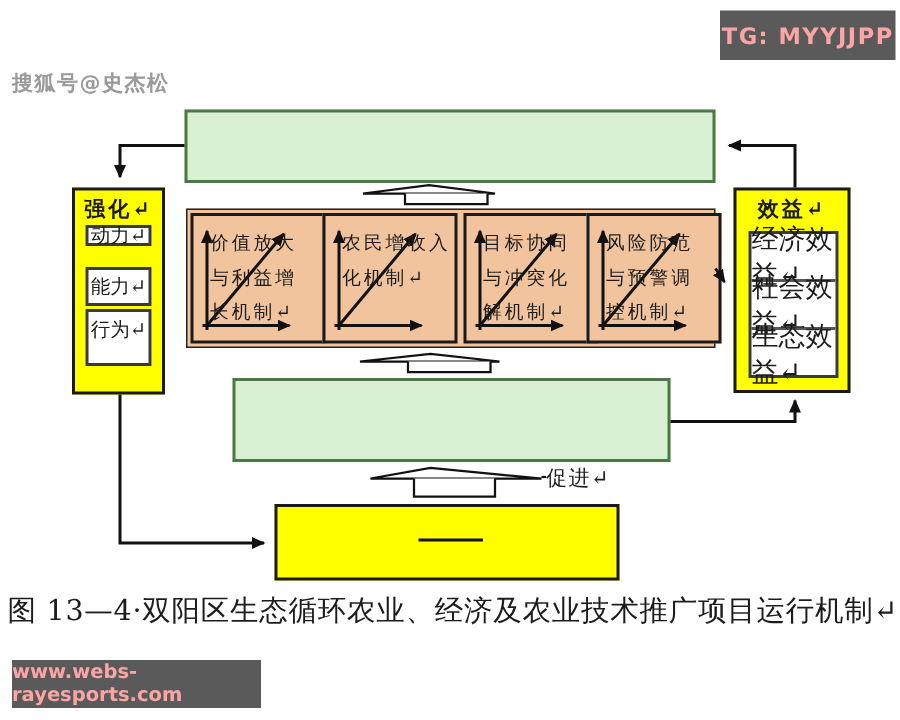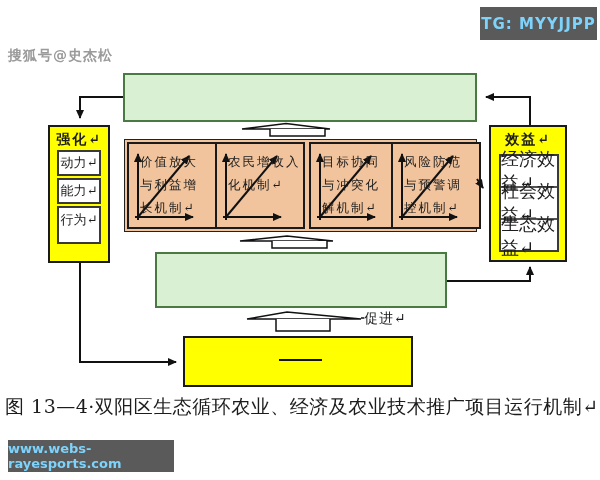--- a/index.html
+++ b/index.html
@@ -1,21 +1,21 @@
 <!DOCTYPE html>
 <html><head>
 <meta charset="utf-8">
 <style>
   html,body{margin:0;padding:0;}
   body{width:600px;height:480px;background:#fff;position:relative;overflow:hidden;
        font-family:"DejaVu Serif","Liberation Serif",serif;color:#1c1c1c;}
   .abs{position:absolute;box-sizing:border-box;}
 
   
-  .badge{background:#5a5a5a;color:#7dd3fc;font-family:"DejaVu Sans","Liberation Sans",sans-serif;
+  .badge{background:#5a5a5a;color:#fca5a5;font-family:"DejaVu Sans","Liberation Sans",sans-serif;
          font-weight:bold;display:flex;align-items:center;justify-content:center;}
   #tg-badge{left:480px;top:7px;width:117px;height:33px;font-size:15px;letter-spacing:1px;}
   #www-badge{left:8px;top:440px;width:166px;height:32px;font-size:13px;}
   #watermark{left:8px;top:47px;font-size:14px;font-weight:bold;color:#9a9a9a;
              font-family:"DejaVu Sans","Liberation Sans",sans-serif;letter-spacing:1px;text-align:center;}
 
   
   .green-box{background:#d9f1d2;border:2px solid #4a7a44;}
   .yellow-box{background:#ffff00;border:2px solid #1a1a1a;}
   .white-box{background:#fff;border:2px solid #3a3a3a;display:flex;align-items:center;
@@ -70,21 +70,21 @@
 
 <div class="abs green-box" id="top-row">
   <div class="abs white-box top-item" style="left:10px;width:77px;">政府增业绩↵</div>
   <div class="abs white-box top-item" style="left:94px;width:77px;">企业增效益↵</div>
   <div class="abs white-box top-item" style="left:179px;width:77px;">农民增收入↵</div>
   <div class="abs white-box top-item" style="left:263px;width:87px;">科研增效果↵</div>
 </div>
 
 <div class="abs yellow-box" id="left-panel">
   <div class="abs panel-title">强化↵</div>
-  <div class="abs white-box left-item" style="top:23px;height:26px;">动力↵</div>
+  <div class="abs white-box left-item" style="top:23px;height:14px;">动力↵</div>
   <div class="abs white-box left-item" style="top:51px;height:26px;">能力↵</div>
   <div class="abs white-box left-item" style="top:79px;height:38px;align-items:flex-start;padding-top:3px;">行为↵</div>
 </div>
 
 <div class="abs yellow-box" id="right-panel">
   <div class="abs panel-title">效益↵</div>
   <div class="abs" id="benefit-list">
     <div class="benefit-row">经济效益↵</div>
     <div class="benefit-row">社会效益↵</div>
     <div class="benefit-row">生态效益↵</div>

